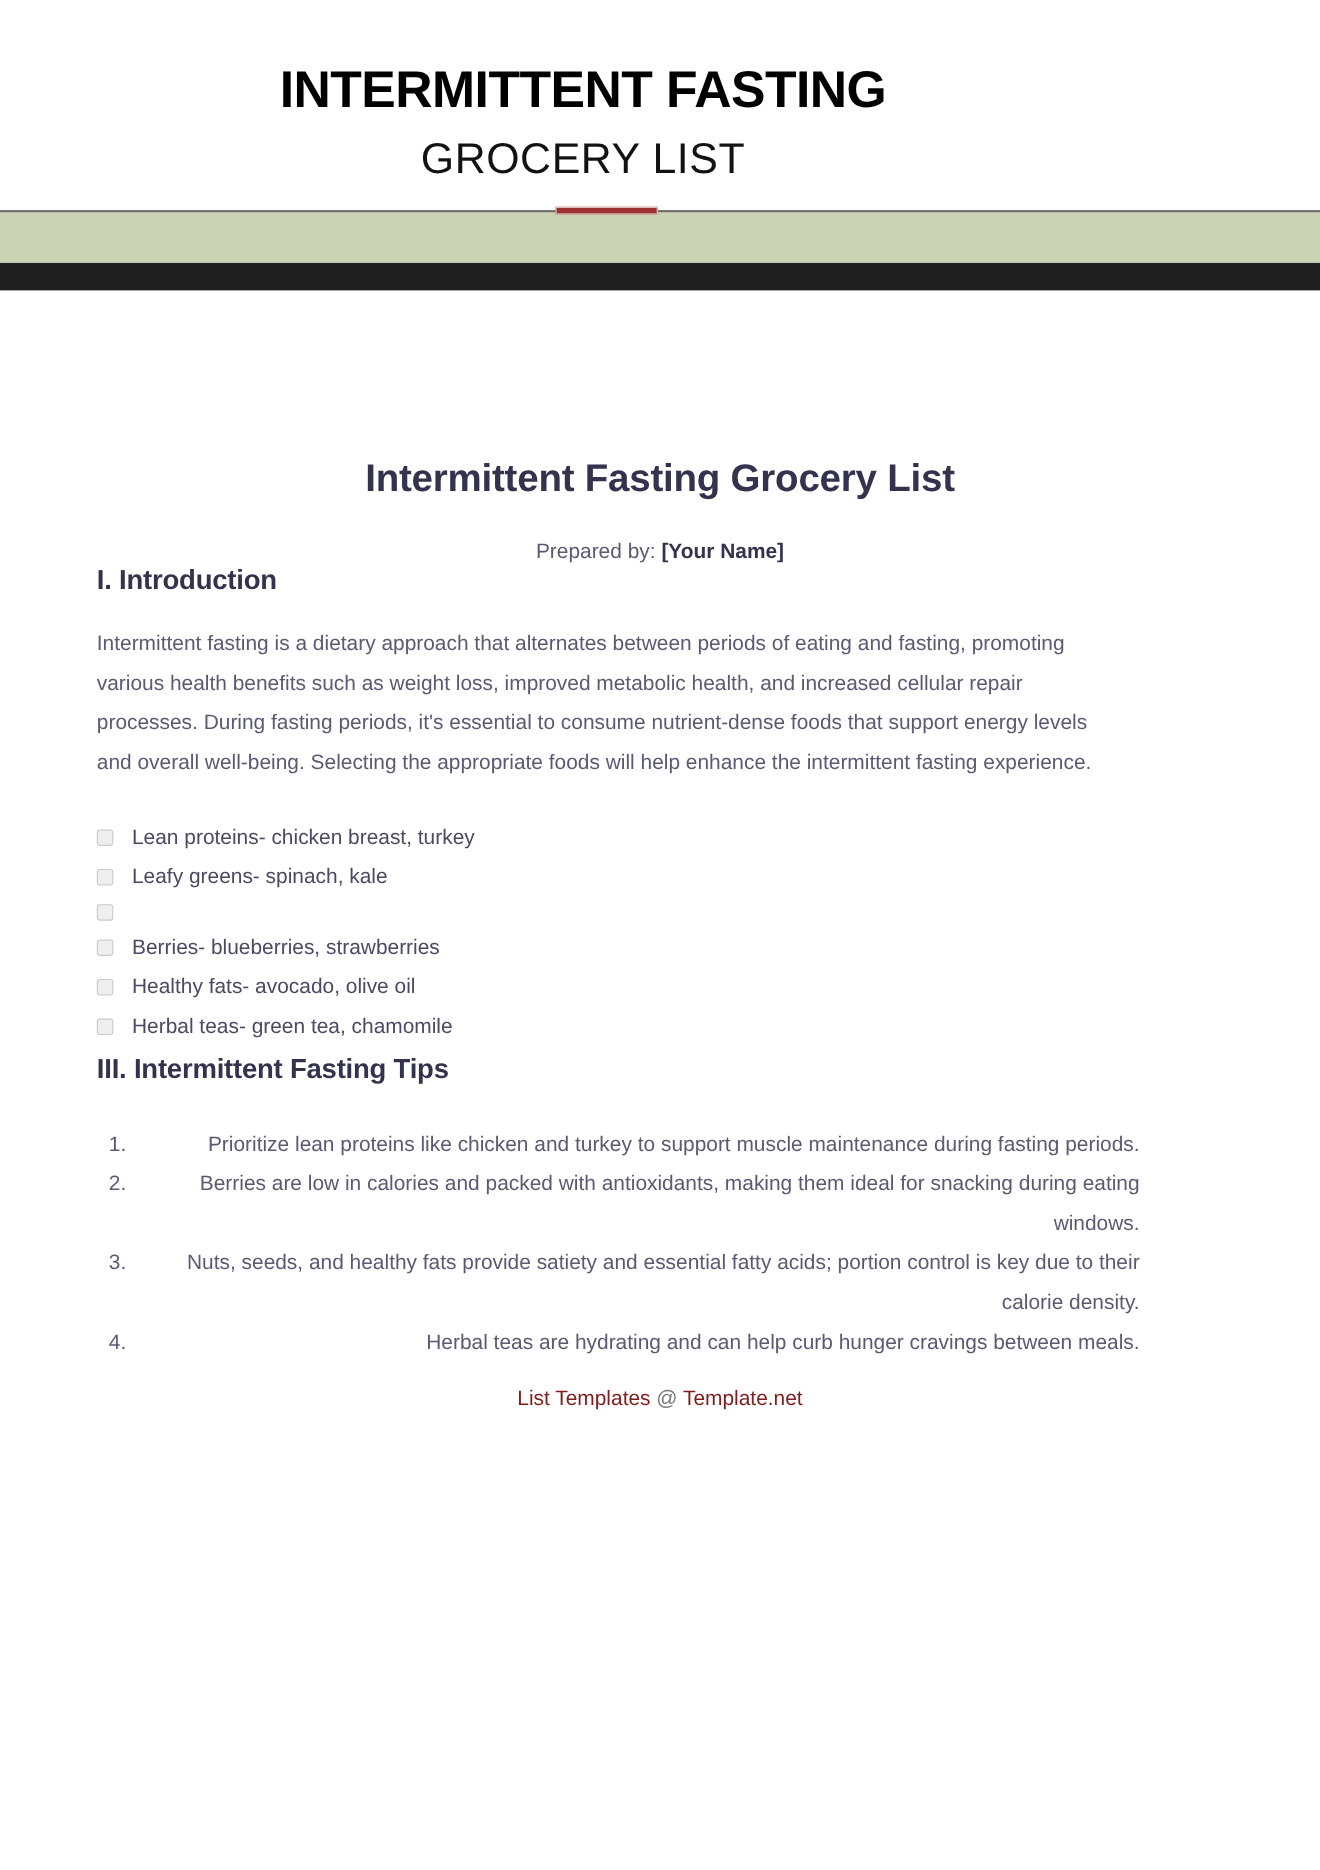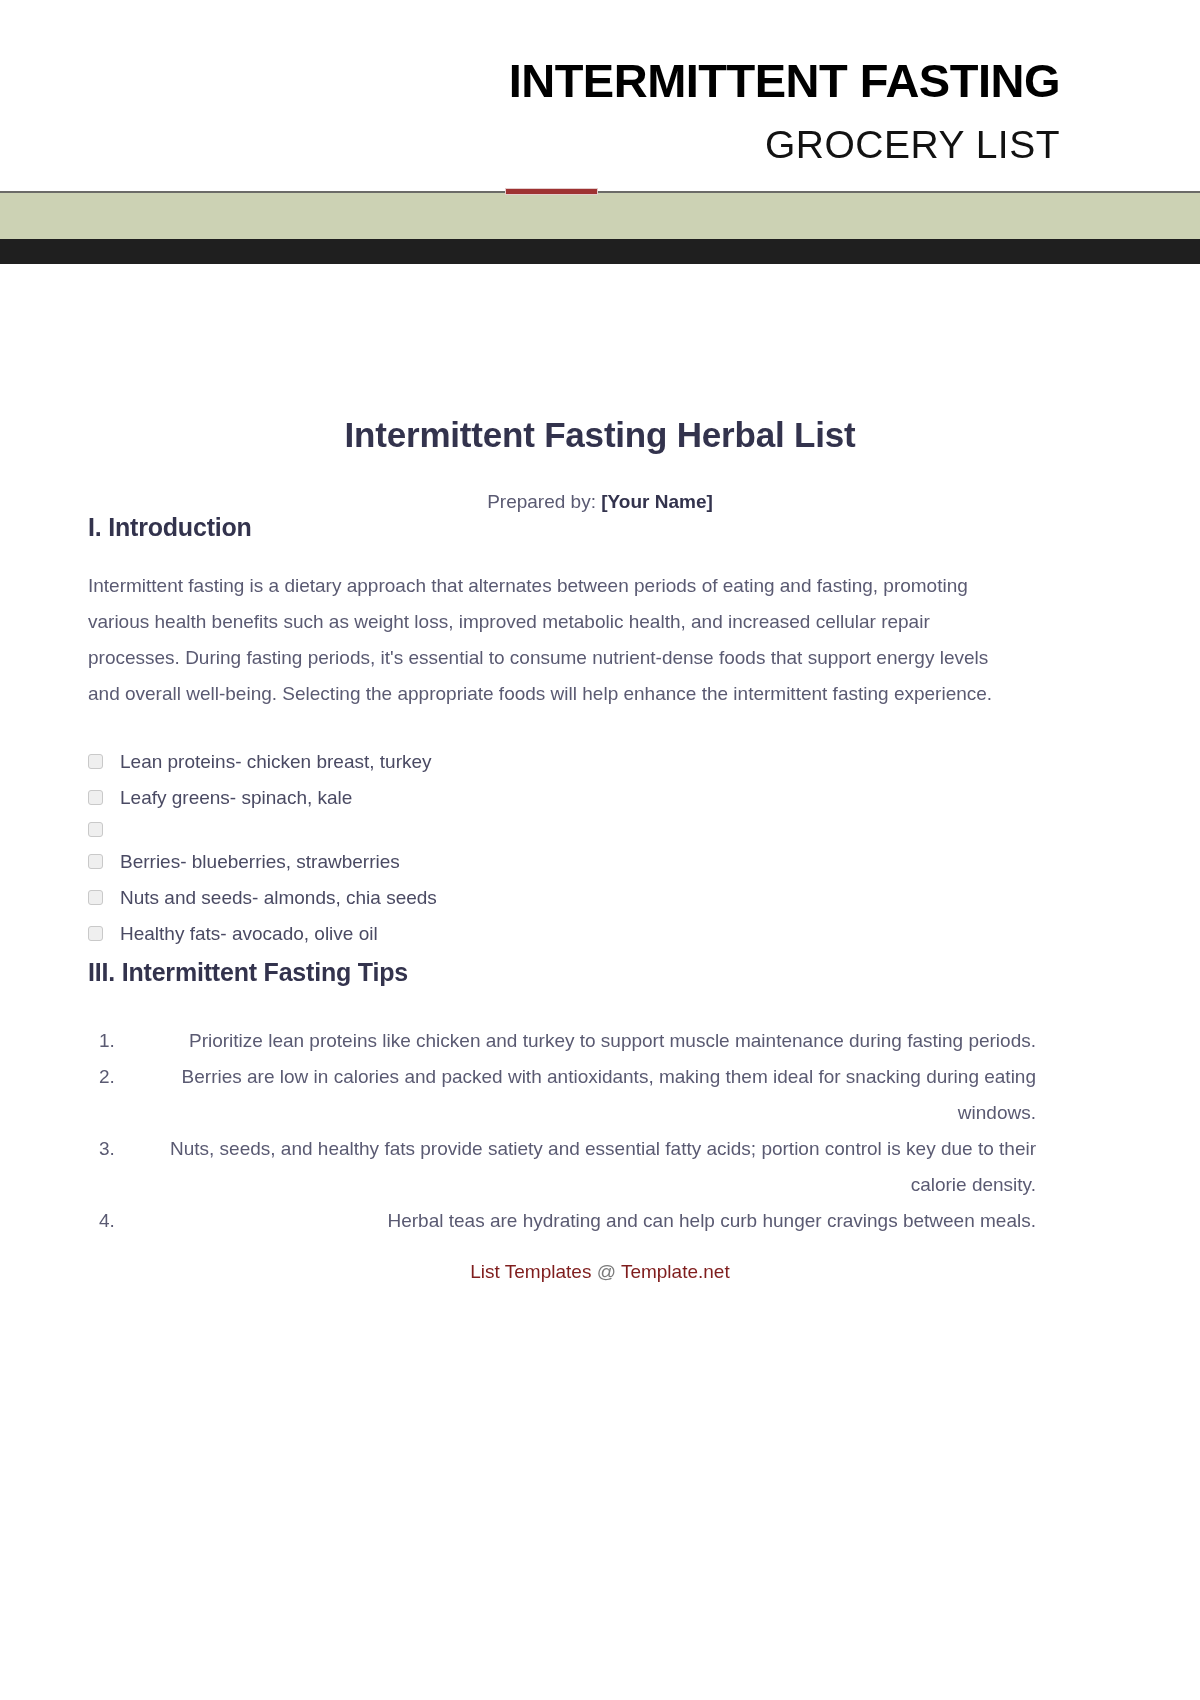--- a/index.html
+++ b/index.html
@@ -17,21 +17,21 @@
   }
 
   
   .masthead {
     position: relative;
     height: 193px;
     box-sizing: border-box;
     padding: 0 140px 0 0;
     display: flex;
     flex-direction: column;
-    align-items: flex-end;
+    align-items: center;
     justify-content: flex-start;
   }
   .masthead-title {
     font-size: 47px;
     font-weight: 700;
     letter-spacing: -0.5px;
     color: #000000;
     line-height: 1;
     margin-top: 57px;
     white-space: nowrap;
@@ -181,21 +181,21 @@
   <div class="masthead-subtitle">GROCERY LIST</div>
   <div class="rule-line"></div>
   <div class="rule-accent"></div>
 </div>
 
 <div class="band-sage"></div>
 <div class="band-dark"></div>
 
 <div class="doc">
 
-  <h1 class="doc-title">Intermittent Fasting Herbal List</h1>
+  <h1 class="doc-title">Intermittent Fasting Grocery List</h1>
 
   <p class="prepared">
     <span>Prepared by:</span>
     <b>[Your Name]</b>
   </p>
 
   <h2 class="section sec-intro">I. Introduction</h2>
 
   <p class="body-text">Intermittent fasting is a dietary approach that alternates between periods of eating and fasting, promoting various health benefits such as weight loss, improved metabolic health, and increased cellular repair processes. During fasting periods, it's essential to consume nutrient-dense foods that support energy levels and overall well-being. Selecting the appropriate foods will help enhance the intermittent fasting experience.</p>
 
@@ -211,25 +211,25 @@
       </li>
       <li>
         <span class="checkbox"></span>
       </li>
       <li>
         <span class="checkbox"></span>
         <span>Berries- blueberries, strawberries</span>
       </li>
       <li>
         <span class="checkbox"></span>
-        <span>Nuts and seeds- almonds, chia seeds</span>
-      </li>
-      <li>
-        <span class="checkbox"></span>
         <span>Healthy fats- avocado, olive oil</span>
+      </li>
+      <li>
+        <span class="checkbox"></span>
+        <span>Herbal teas- green tea, chamomile</span>
       </li>
     </ul>
 
   <h2 class="section sec-tips">III. Intermittent Fasting Tips</h2>
 
   <ol class="tips-list" id="tips-list">
       <li>Prioritize lean proteins like chicken and turkey to support muscle maintenance during fasting periods.</li>
       <li>Berries are low in calories and packed with antioxidants, making them ideal for snacking during eating windows.</li>
       <li>Nuts, seeds, and healthy fats provide satiety and essential fatty acids; portion control is key due to their calorie density.</li>
       <li>Herbal teas are hydrating and can help curb hunger cravings between meals.</li>

